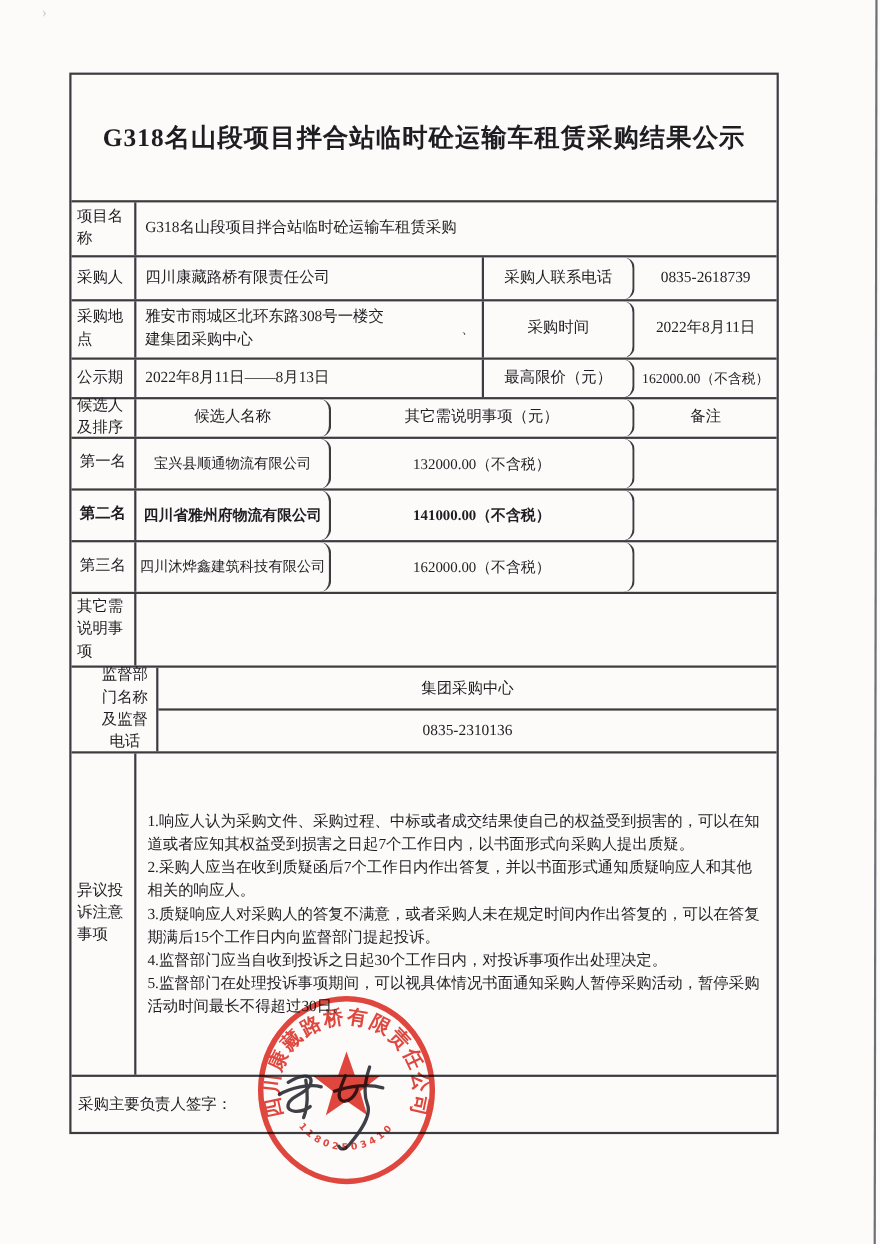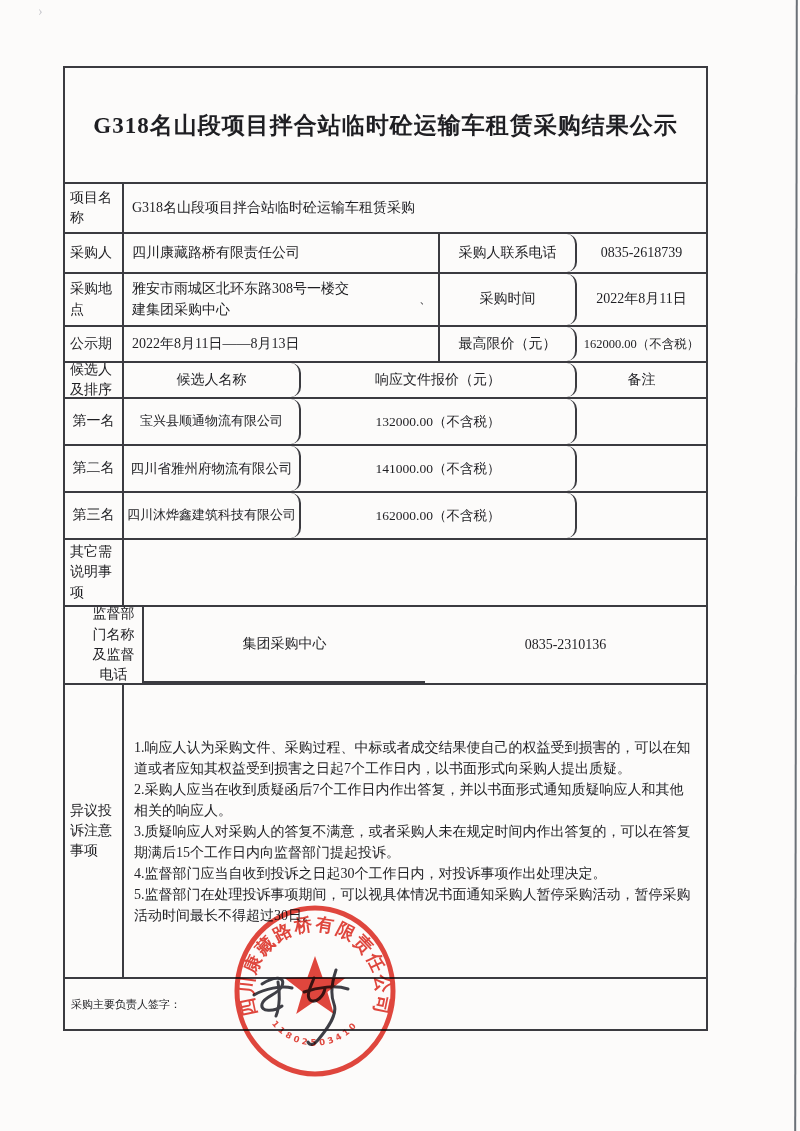--- a/index.html
+++ b/index.html
@@ -34,30 +34,30 @@
 
   .w-val{width:316px;flex:none;}
   .w-sub{width:137px;flex:none;}
   .w-name{width:177px;flex:none;}
   .w-price{width:276px;flex:none;}
   .grow{flex:1;}
 
   .small-num{font-size:12.5px;}
   .price-text{font-size:13.5px;}
 
-  .sup-right{flex:1;display:flex;flex-direction:row;border-radius:26px;}
+  .sup-right{flex:1;display:flex;flex-direction:column;border-radius:26px;}
   .sup-sub{flex:1;display:flex;align-items:center;justify-content:center;font-size:14px;border-bottom:2px solid #3b3b40;box-sizing:border-box;}
   .sup-sub:last-child{border-bottom:none;}
 
   .objection-cell{align-items:center;}
   .objection-text{padding:10px 12px 10px 10px;font-size:14px;line-height:21px;}
   .objection-text p{margin:0;}
 
   .sig-row{height:50px;}
-  .sig-cell{width:100%;display:flex;align-items:center;padding-left:6px;font-size:11px;box-sizing:border-box;}
+  .sig-cell{width:100%;display:flex;align-items:center;padding-left:6px;font-size:14px;box-sizing:border-box;}
   .loc-mark{margin-left:58px;font-size:13px;}
 
   
   .seal{position:absolute;left:230px;top:903px;width:170px;height:176px;mix-blend-mode:multiply;opacity:0.9;}
   .signature{position:absolute;left:248px;top:962px;width:130px;height:90px;}
 </style>
 </head>
 <body>
 
 <span class="corner-artifact">›</span>
@@ -94,32 +94,32 @@
   <div class="row" style="height:36px;">
     <div class="cell label-col c-left">公示期</div>
     <div class="cell w-val c-left">2022年8月11日——8月13日</div>
     <div class="cell w-sub c-center">最高限价（元）</div>
     <div class="cell grow c-center small-num">162000.00（不含税）</div>
   </div>
 
   <div class="row" style="height:36px;">
     <div class="cell label-col c-left">候选人及排序</div>
     <div class="cell w-name c-center">候选人名称</div>
-    <div class="cell w-price c-center">响应文件报价（元）</div>
+    <div class="cell w-price c-center">其它需说明事项（元）</div>
     <div class="cell grow c-center">备注</div>
   </div>
 
   <div class="row" style="height:47px;">
     <div class="cell label-col label-center">第一名</div>
     <div class="cell w-name c-center" style="font-size:13px;">宝兴县顺通物流有限公司</div>
     <div class="cell w-price c-center price-text">132000.00（不含税）</div>
     <div class="cell grow c-center"></div>
   </div>
 
-  <div class="row" style="height:47px;">
+  <div class="row" style="height:47px;font-weight:bold;">
     <div class="cell label-col label-center">第二名</div>
     <div class="cell w-name c-center" style="font-size:13.5px;">四川省雅州府物流有限公司</div>
     <div class="cell w-price c-center price-text">141000.00（不含税）</div>
     <div class="cell grow c-center"></div>
   </div>
 
   <div class="row" style="height:47px;">
     <div class="cell label-col label-center">第三名</div>
     <div class="cell w-name c-center" style="font-size:13px;">四川沐烨鑫建筑科技有限公司</div>
     <div class="cell w-price c-center price-text">162000.00（不含税）</div>

